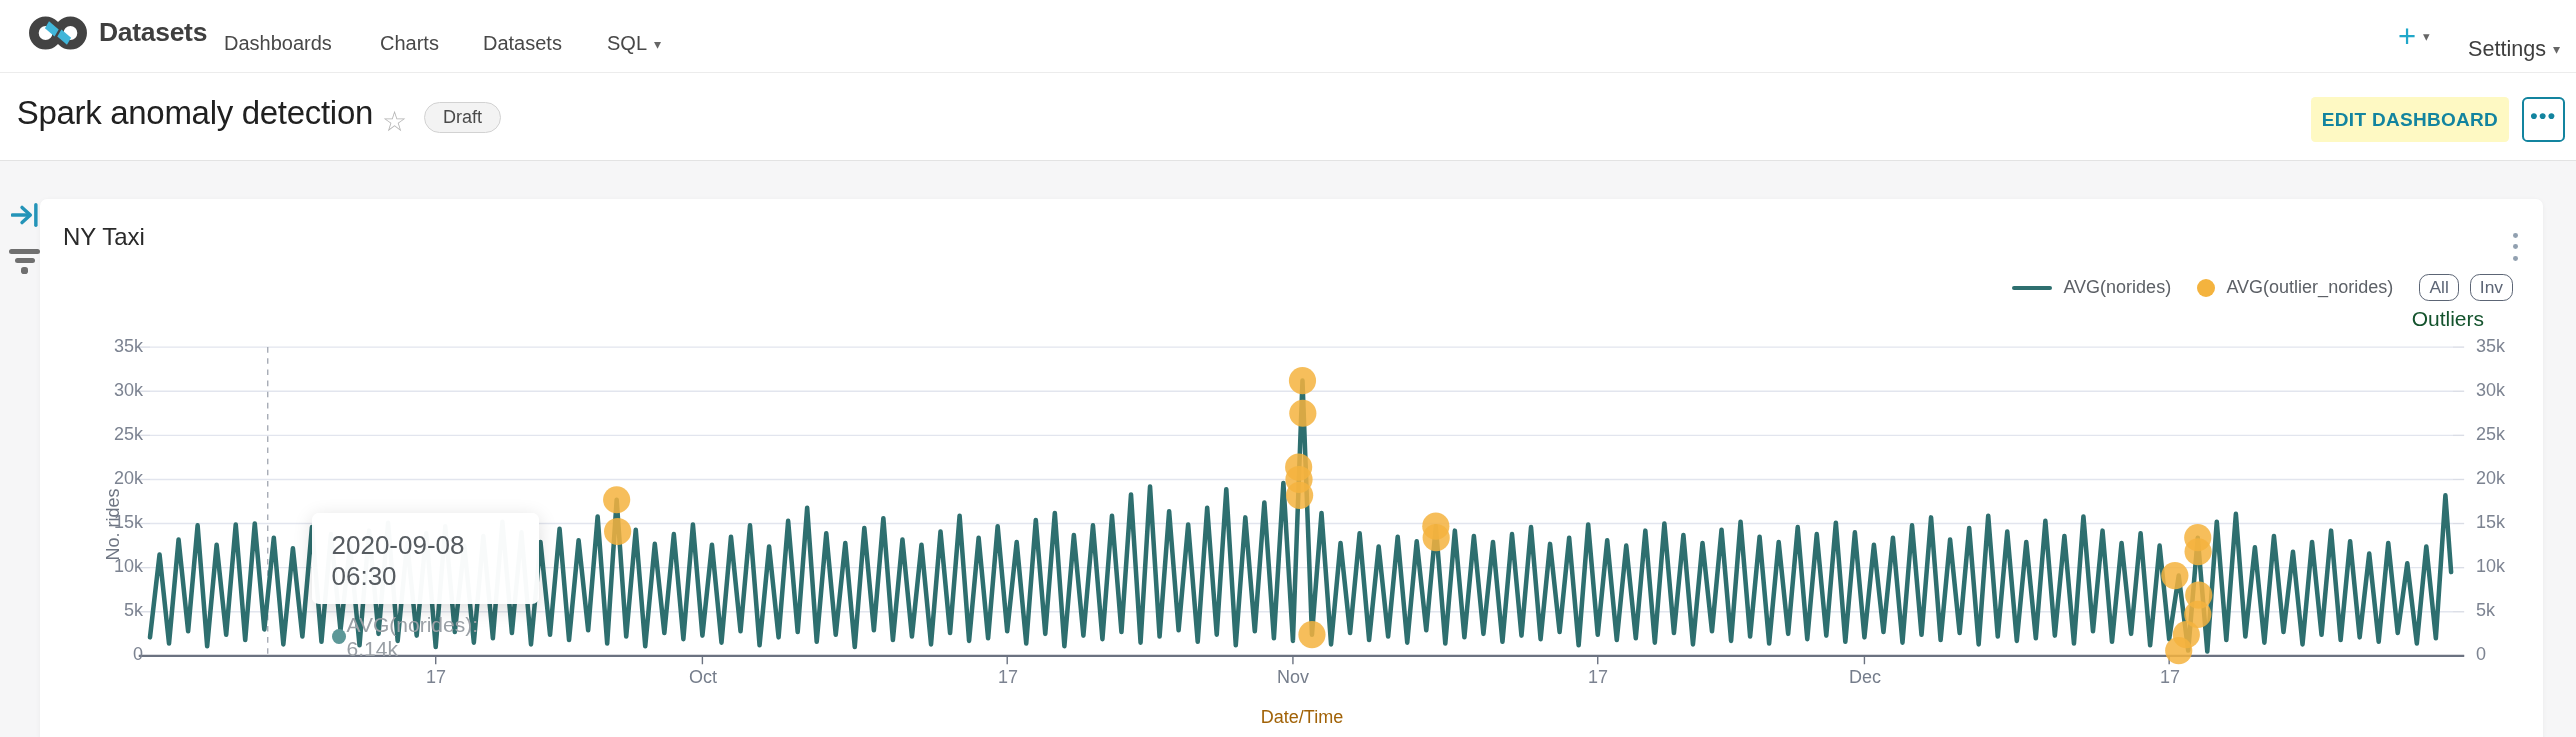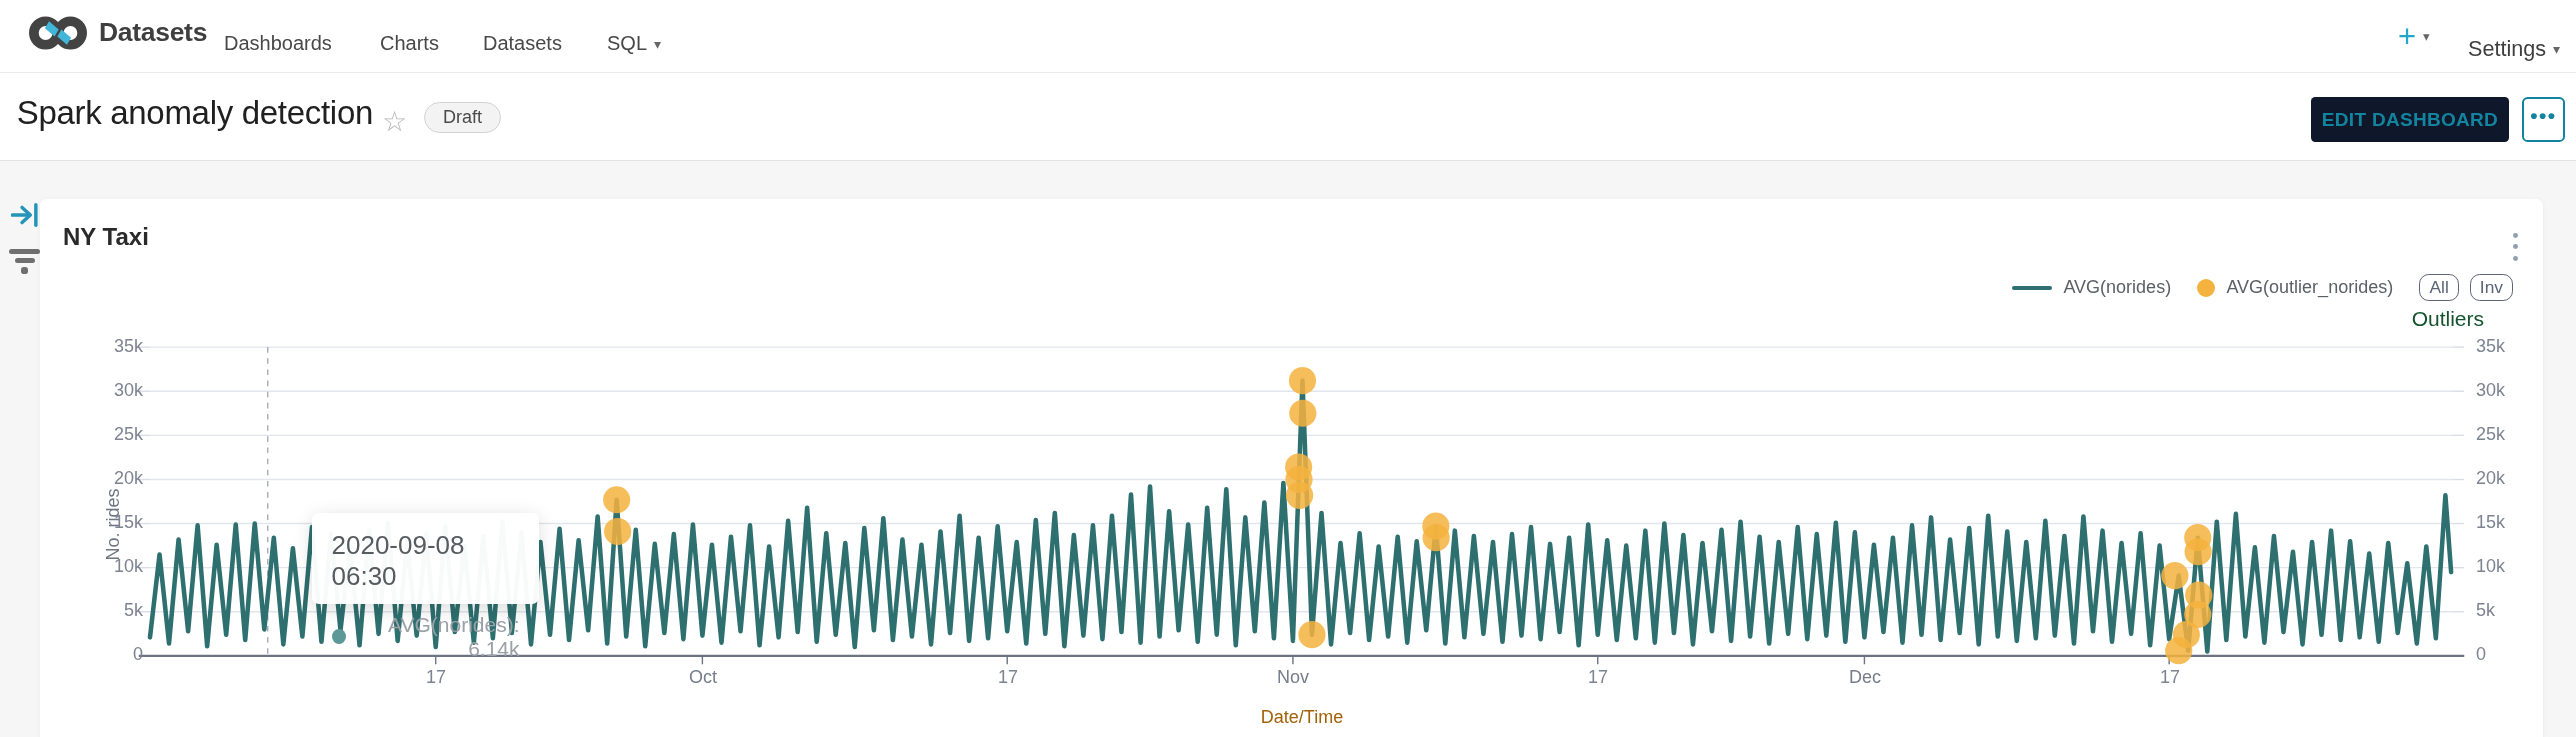--- a/index.html
+++ b/index.html
@@ -15,31 +15,31 @@
   .caret { font-size:14px; color:#666; margin-left:7px; }
   .plus-btn { position:absolute; left:2398px; top:0; height:73px; display:flex; align-items:center; font-size:31px; color:#20a7c9; font-weight:400; cursor:pointer; }
   .plus-btn .caret { font-size:13.2px; }
   .settings { position:absolute; left:2468px; top:0; height:73px; display:flex; align-items:center; font-size:21.6px; color:#3f3f3f; cursor:pointer;margin-top:12px; }
 
   
   .titlebar { position:absolute; left:0; top:73px; width:2576px; height:88px; background:#fff; border-bottom:1.4px solid #e3e3e3; }
   .page-title { position:absolute; left:16.7px; top:21px; font-size:33px; font-weight:400; color:#202020; letter-spacing:-0.3px; }
   .fav-star { position:absolute; left:382px; top:32px; font-size:28px; color:#b5b5b5; cursor:pointer; }
   .draft-badge { position:absolute; left:424px; top:29px; padding:4.2px 18px; font-size:18px; color:#4a4a4a; background:#f3f3f3; border:1.4px solid #d2d2d2; border-radius:21px; }
-  .edit-btn { position:absolute; left:2311px; top:24px; width:198px; height:45px; background:#0f172a; color:#13849f; border:none; border-radius:4.2px; font-size:19px; font-weight:700; letter-spacing:0.3px; font-family:"Liberation Sans",sans-serif; cursor:pointer; }
+  .edit-btn { position:absolute; left:2311px; top:24px; width:198px; height:45px; background:#fef9c3; color:#13849f; border:none; border-radius:4.2px; font-size:19px; font-weight:700; letter-spacing:0.3px; font-family:"Liberation Sans",sans-serif; cursor:pointer; }
   .more-btn { position:absolute; left:2522px; top:24px; width:43px; height:45px; background:#fff; border:2.1px solid #13849f; border-radius:5.6px; color:#13849f; font-size:21px; font-weight:700; letter-spacing:1.4px; line-height:33px; text-align:center; cursor:pointer; }
 
   
   .rail-expand { position:absolute; left:11px; top:201px; cursor:pointer; }
   .rail-filter { position:absolute; left:8.4px; top:245px; width:33px; cursor:pointer; }
   .rail-filter .bar { background:#6f6f6f; border-radius:2.8px; margin:4.2px auto; }
   .bar1 { width:31px; height:4.9px; } .bar2 { width:19.5px; height:4.9px; } .bar3 { width:7px; height:6.3px; border-radius:2.1px; }
 
   .card { position:absolute; left:40px; top:199px; width:2503px; height:539px; background:#fff; border-radius:7px 7px 0 0; box-shadow:0 1.4px 5.6px rgba(0,0,0,0.05); }
-  .card-title { position:absolute; left:23px; top:24px; font-size:24px; font-weight:700; color:#2a2a2a; }
+  .card-title { position:absolute; left:23px; top:24px; font-size:24px; font-weight:400; color:#2a2a2a; }
   .card-kebab { position:absolute; left:2465px; top:28px; width:21px; text-align:center; line-height:9px; cursor:pointer; }
   .card-kebab i { display:block; width:4.9px; height:4.9px; border-radius:50%; background:#91a0b0; margin:6.3px auto; }
 
   
   .legend { position:absolute; top:75px; right:30px; display:flex; align-items:center; gap:11px; }
   .legend-line { width:40px; height:4.2px; background:#2e6f6f; border-radius:2.1px; }
   .legend-text { font-size:18px; color:#5c6066; margin-right:15.3px; }
   .legend-dot { width:18px; height:18px; border-radius:50%; background:#f4b33e; }
   .pill-btn { border:1.4px solid #5c6575; border-radius:9.8px; background:#fff; color:#5c6575; font-size:17.4px; padding:2.1px 9px; font-family:"Liberation Sans",sans-serif; cursor:pointer; }
   .outliers-label { position:absolute; top:108px; right:59px; font-size:21px; color:#14532d; }
@@ -50,21 +50,21 @@
   .ylab-left { left:28px; width:75px; text-align:right; }
   .ylab-right { left:2436px; text-align:left; }
   .xlab { position:absolute; top:468px; font-size:18px; color:#7c8391; transform:translateX(-50%); white-space:nowrap; }
   .xlab.bold { font-weight:400; color:#757d8b; }
   .x-axis-title { position:absolute; top:508px; left:1262px; transform:translateX(-50%); font-size:18px; color:#a16207; }
   .y-axis-title { position:absolute; left:-10.5px; top:315px; width:167px; text-align:center; font-size:18px; color:#6f7683; transform:rotate(-90deg); }
 
   
   .tooltip { position:absolute; left:272px; top:314px; width:227px; height:91px; background:rgba(255,255,255,0.97); border-radius:7px; box-shadow:0 4.2px 19.5px rgba(0,0,0,0.14); padding:16.7px 19.5px; z-index:5; }
   .tooltip-date { font-size:26px; color:#565b60; margin-bottom:21px; }
-  .tooltip-row { display:flex; align-items:center; gap:1px;text-align:right; }
+  .tooltip-row { display:flex; align-items:center; gap:1px; }
   .tooltip-dot { width:15.3px; height:15.3px; border-radius:50%; background:#5d9898; }
   .tooltip-entry { font-size:21px; color:#9aa0a6; }
 </style>
 </head>
 <body>
 
 <div class="topnav">
   <div class="brand">
     <svg width="60" height="40" viewBox="0 0 86 58">
       <circle cx="25" cy="29" r="17" fill="none" stroke="#434343" stroke-width="14"></circle>

